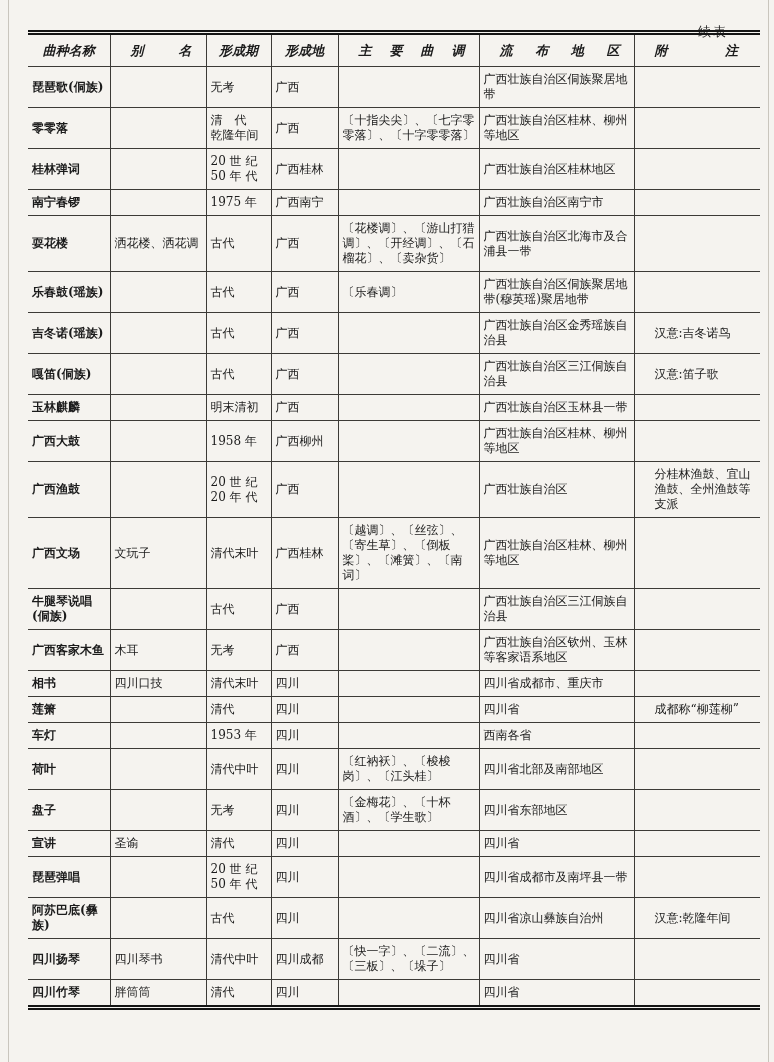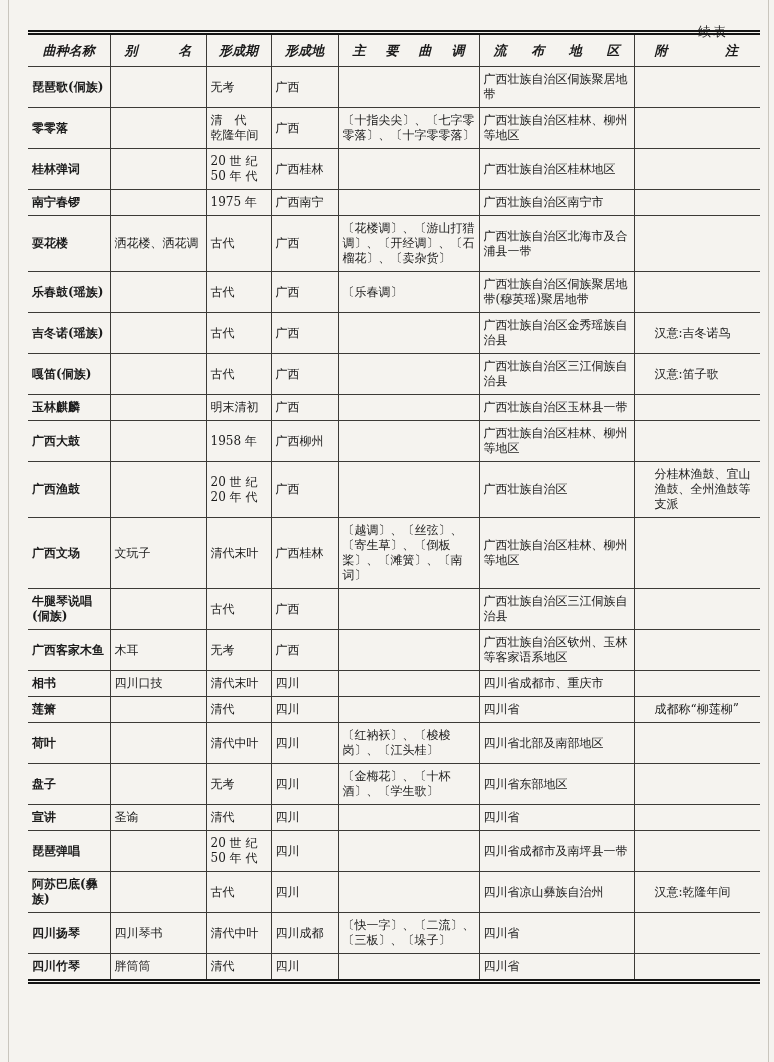--- a/index.html
+++ b/index.html
@@ -41,21 +41,21 @@
   table.quyi th:first-child, table.quyi td:first-child{border-left:none;}
   table.quyi th:last-child, table.quyi td:last-child{border-right:none;padding-left:20px;}
   table.quyi tr:last-child td{border-bottom:none;}
   th{
     font-weight:bold;font-size:13px;
     padding:8px 6px;
     white-space:nowrap;
     font-style:italic;
   }
   th.center{text-align:center;}
-  th.spread{text-align:justify;text-align-last:justify;padding-left:14px;padding-right:14px;margin-left:44px;}
+  th.spread{text-align:justify;text-align-last:justify;padding-left:20px;padding-right:14px;margin-left:44px;}
   th.spread-narrow{text-align:justify;text-align-last:justify;padding-left:22px;padding-right:22px;}
   td.c-name{font-weight:bold;}
   td.c-period{white-space:pre-line;}
   td.c-tunes{letter-spacing:0;}
 </style>
 </head>
 <body>
 
 <div class="page-edge edge-left"></div>
 <div class="page-edge edge-right"></div>
@@ -226,20 +226,29 @@
         <tr>
           <td class="c-name">莲箫</td>
           <td class="c-alias"></td>
           <td class="c-period">清代</td>
           <td class="c-place">四川</td>
           <td class="c-tunes"></td>
           <td class="c-region">四川省</td>
           <td class="c-note">成都称“柳莲柳”</td>
         </tr>
         <tr>
+          <td class="c-name">车灯</td>
+          <td class="c-alias"></td>
+          <td class="c-period">1953 年</td>
+          <td class="c-place">四川</td>
+          <td class="c-tunes"></td>
+          <td class="c-region">西南各省</td>
+          <td class="c-note"></td>
+        </tr>
+        <tr>
           <td class="c-name">荷叶</td>
           <td class="c-alias"></td>
           <td class="c-period">清代中叶</td>
           <td class="c-place">四川</td>
           <td class="c-tunes">〔红衲袄〕、〔梭梭岗〕、〔江头桂〕</td>
           <td class="c-region">四川省北部及南部地区</td>
           <td class="c-note"></td>
         </tr>
         <tr>
           <td class="c-name">盘子</td>

